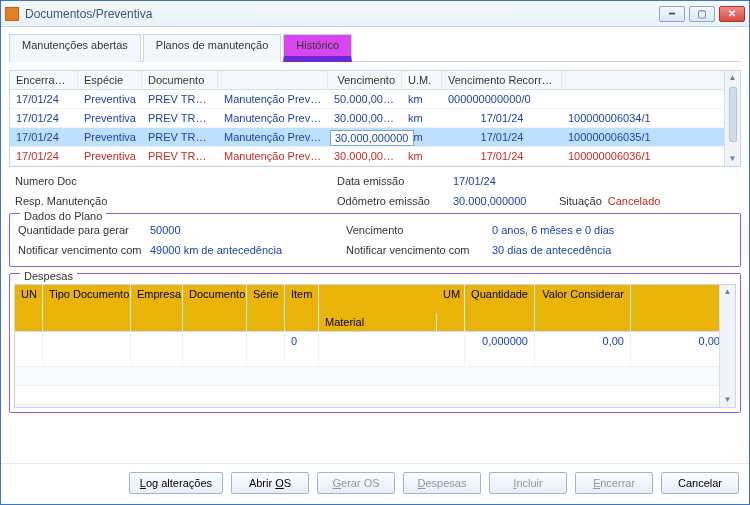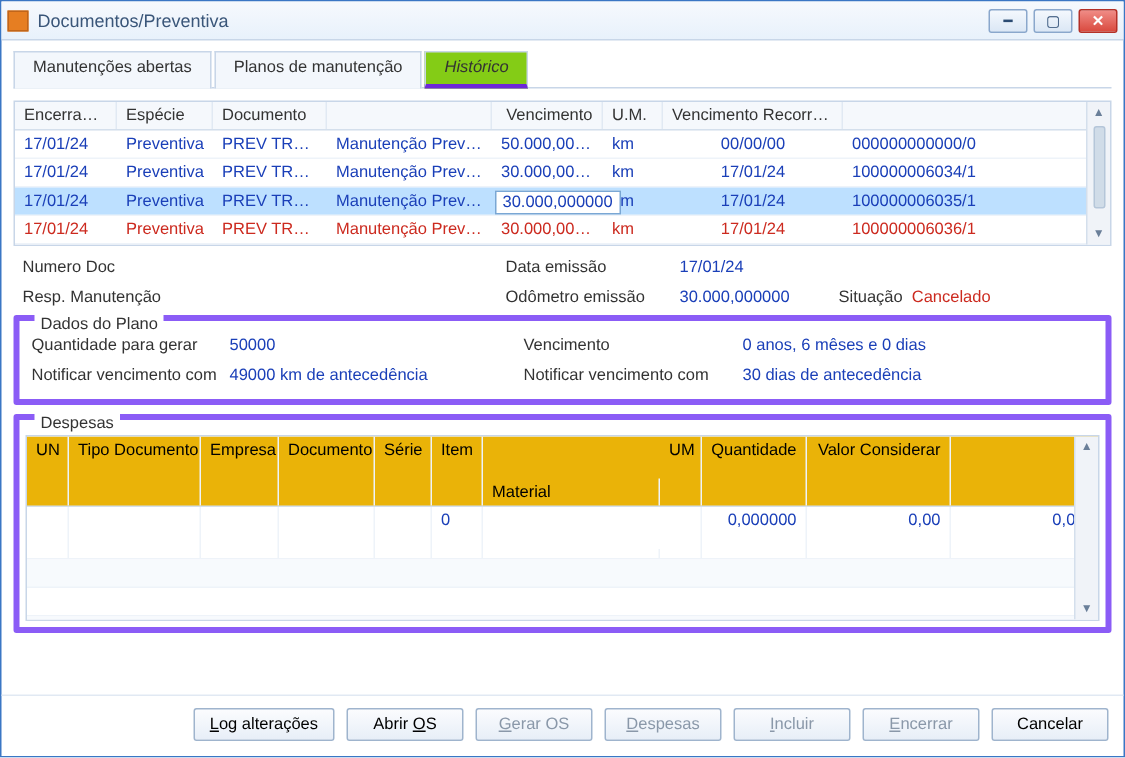--- a/index.html
+++ b/index.html
@@ -7,21 +7,21 @@
   .window { width: 750px; height: 505px; border: 1px solid #3a76c4; background: #fff; display: flex; flex-direction: column; }
   .titlebar { height: 26px; background: linear-gradient(#f6f9fd,#e8f1fb); border-bottom: 1px solid #c8d6e8; display: flex; align-items: center; padding: 0 4px; }
   .tb-icon { width: 14px; height: 14px; background: #e67e22; border: 1px solid #c0651a; margin-right: 6px; }
   .tb-title { flex: 1; color: #3a5679; font-size: 12px; }
   .tb-btns { display: flex; gap: 4px; }
   .tb-btn { width: 26px; height: 16px; border: 1px solid #8aa7cc; background: linear-gradient(#f4f8fd,#dbe7f5); border-radius: 2px; display: flex; align-items: center; justify-content: center; font-size: 10px; color: #2a4a72; cursor: pointer; }
   .tb-btn.close { background: linear-gradient(#f08c86,#d94a3f); border-color: #b43027; color: #fff; font-weight: bold; }
   .content { flex: 1; padding: 6px 8px 0 8px; display: flex; flex-direction: column; overflow: hidden; }
   .tabs { display: flex; border-bottom: 1px solid #c8d6e8; }
   .tab { padding: 4px 12px 5px 12px; border: 1px solid #c8d6e8; border-bottom: none; background: #f3f7fc; color: #333; position: relative; top: 1px; margin-right: 2px; cursor: pointer; }
-  .tab.active { background: #84cc16; border-bottom: 3px solid #6d28d9; font-style: italic; }
+  .tab.active { background: #d946ef; border-bottom: 6px solid #6d28d9; }
   .grid-area { margin-top: 8px; border: 1px solid #c8d6e8; position: relative; }
   .grid { width: 100%; }
   .ghead, .grow { display: flex; }
   .ghead { background: #f5f8fc; border-bottom: 1px solid #d4dfec; }
   .gh, .gc { padding: 3px 6px; white-space: nowrap; overflow: hidden; text-overflow: ellipsis; }
   .gh { color: #333; border-right: 1px solid #e1e9f3; }
   .grow { border-bottom: 1px solid #eef3f9; }
   .grow.sel { background: #bde0ff; }
   .grow.cancel .gc { color: #cc2a1f; }
   .c-enc { width: 68px; color: #1a3fb8; }
@@ -35,21 +35,21 @@
   .ghead .gh { color: #333; }
   .vscroll { position: absolute; right: 0; top: 0; bottom: 0; width: 16px; background: #f0f3f8; border-left: 1px solid #d4dfec; display:flex; flex-direction:column; }
   .sc-arrow { height: 14px; font-size:8px; text-align:center; line-height:14px; color:#6a7f99; }
   .sc-thumb { width: 8px; margin: 2px auto; background:#d0dce8; border:1px solid #b5c6d9; border-radius:2px; height: 55px; }
   .form-area { padding: 4px 6px 2px 6px; }
   .frow { display: flex; align-items: center; min-height: 20px; gap: 6px; }
   .lbl { color: #333; }
   .val { color: #1a3fb8; }
   .val.red { color: #cc2a1f; }
   .section-title { color: #333; font-weight: bold; margin: 4px 0 2px 2px; }
-  .section-box { border: 4px solid #8b5cf6; border-radius: 2px; padding: 6px 8px; margin-bottom: 6px; position: relative; }
+  .section-box { border: 1px solid #8b5cf6; border-radius: 2px; padding: 6px 8px; margin-bottom: 6px; position: relative; }
   .section-box .section-title { position: absolute; top: -8px; left: 8px; background: #fff; padding: 0 4px; font-weight: normal; }
   .grid2-area { border: 1px solid #c8d6e8; margin-top: 4px; height: 124px; position: relative; overflow: hidden; }
   .ghead2, .grow2 { display: flex; }
   .ghead2 { background: #eab308; border-bottom: 1px solid #d4dfec; }
   .gh2, .gc2 { padding: 3px 6px; white-space: nowrap; overflow: hidden; border-right: 1px solid #eef3f9; }
   .c2-un{width:28px;} .c2-tipo{width:88px;} .c2-emp{width:52px;} .c2-doc{width:64px;}
   .c2-ser{width:38px;} .c2-item{width:34px;text-align:left;} .c2-mat{width:118px;margin-top:28px;}
   .c2-um{width:28px;} .c2-qtd{width:70px;text-align:right;}
   .c2-vd{width:96px;text-align:right;} .c2-vc{width:96px;text-align:right;}
   .grow2 .gc2 { color:#1a3fb8; }
@@ -95,21 +95,20 @@
           <div class="gh c-vrec">Vencimento Recorrência</div>
         </div>
         <div id="grid1-rows">
             <div class="grow">
               <div class="gc c-enc">17/01/24</div>
               <div class="gc c-esp">Preventiva</div>
               <div class="gc c-doc">PREV TRAT1</div>
               <div class="gc c-desc">Manutenção Preventivo d</div>
               <div class="gc c-val">50.000,000000</div>
               <div class="gc c-um">km</div>
-              <div class="gc c-vrec">00/00/00</div>
               <div class="gc c-os">000000000000/0</div>
             </div>
             <div class="grow">
               <div class="gc c-enc">17/01/24</div>
               <div class="gc c-esp">Preventiva</div>
               <div class="gc c-doc">PREV TRAT1</div>
               <div class="gc c-desc">Manutenção Preventivo d</div>
               <div class="gc c-val">30.000,000000</div>
               <div class="gc c-um">km</div>
               <div class="gc c-vrec">17/01/24</div>

